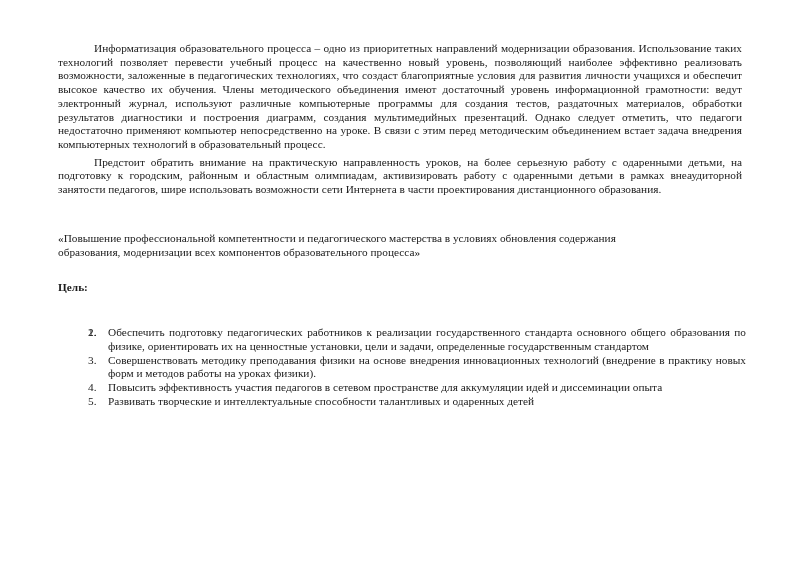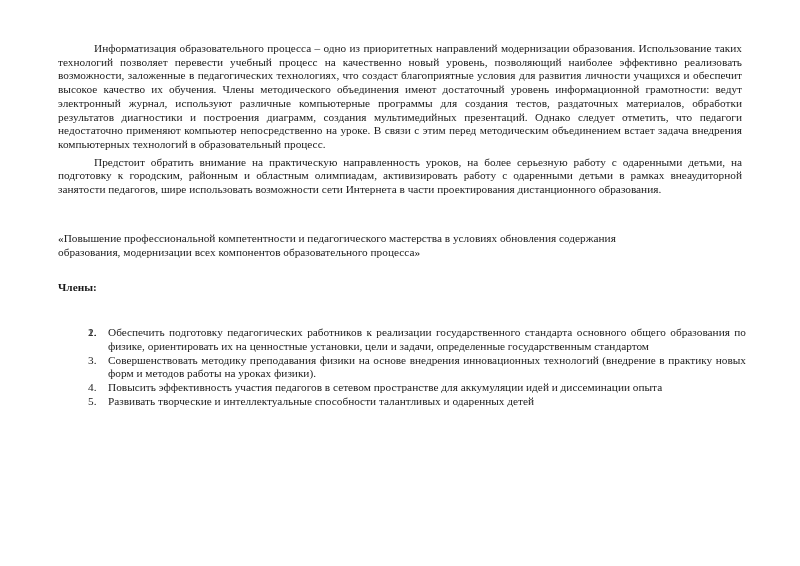--- a/index.html
+++ b/index.html
@@ -43,21 +43,21 @@
 
   <div class="gap-s"></div>
 
 
   <div class="gap-s"></div>
 
   <p style="padding-right:120px;">«Повышение профессиональной компетентности и педагогического мастерства в условиях обновления содержания образования, модернизации всех компонентов образовательного процесса»</p>
 
   <div class="gap-s"></div>
 
-  <p class="bold">Члены:</p>
+  <p class="bold">Цель:</p>
 
   <div class="gap-s"></div>
 
 
   <div class="gap-s"></div>
 
   <ol class="tasks">
     <li><span class="num">1.</span></li>
     <li><span class="num">2.</span><span>Обеспечить подготовку педагогических работников к реализации государственного стандарта основного общего образования по физике, ориентировать их на ценностные установки, цели и задачи, определенные государственным стандартом</span></li>
     <li><span class="num">3.</span><span>Совершенствовать  методику преподавания физики на основе внедрения инновационных технологий (внедрение в практику новых форм и методов работы на уроках физики).</span></li>

